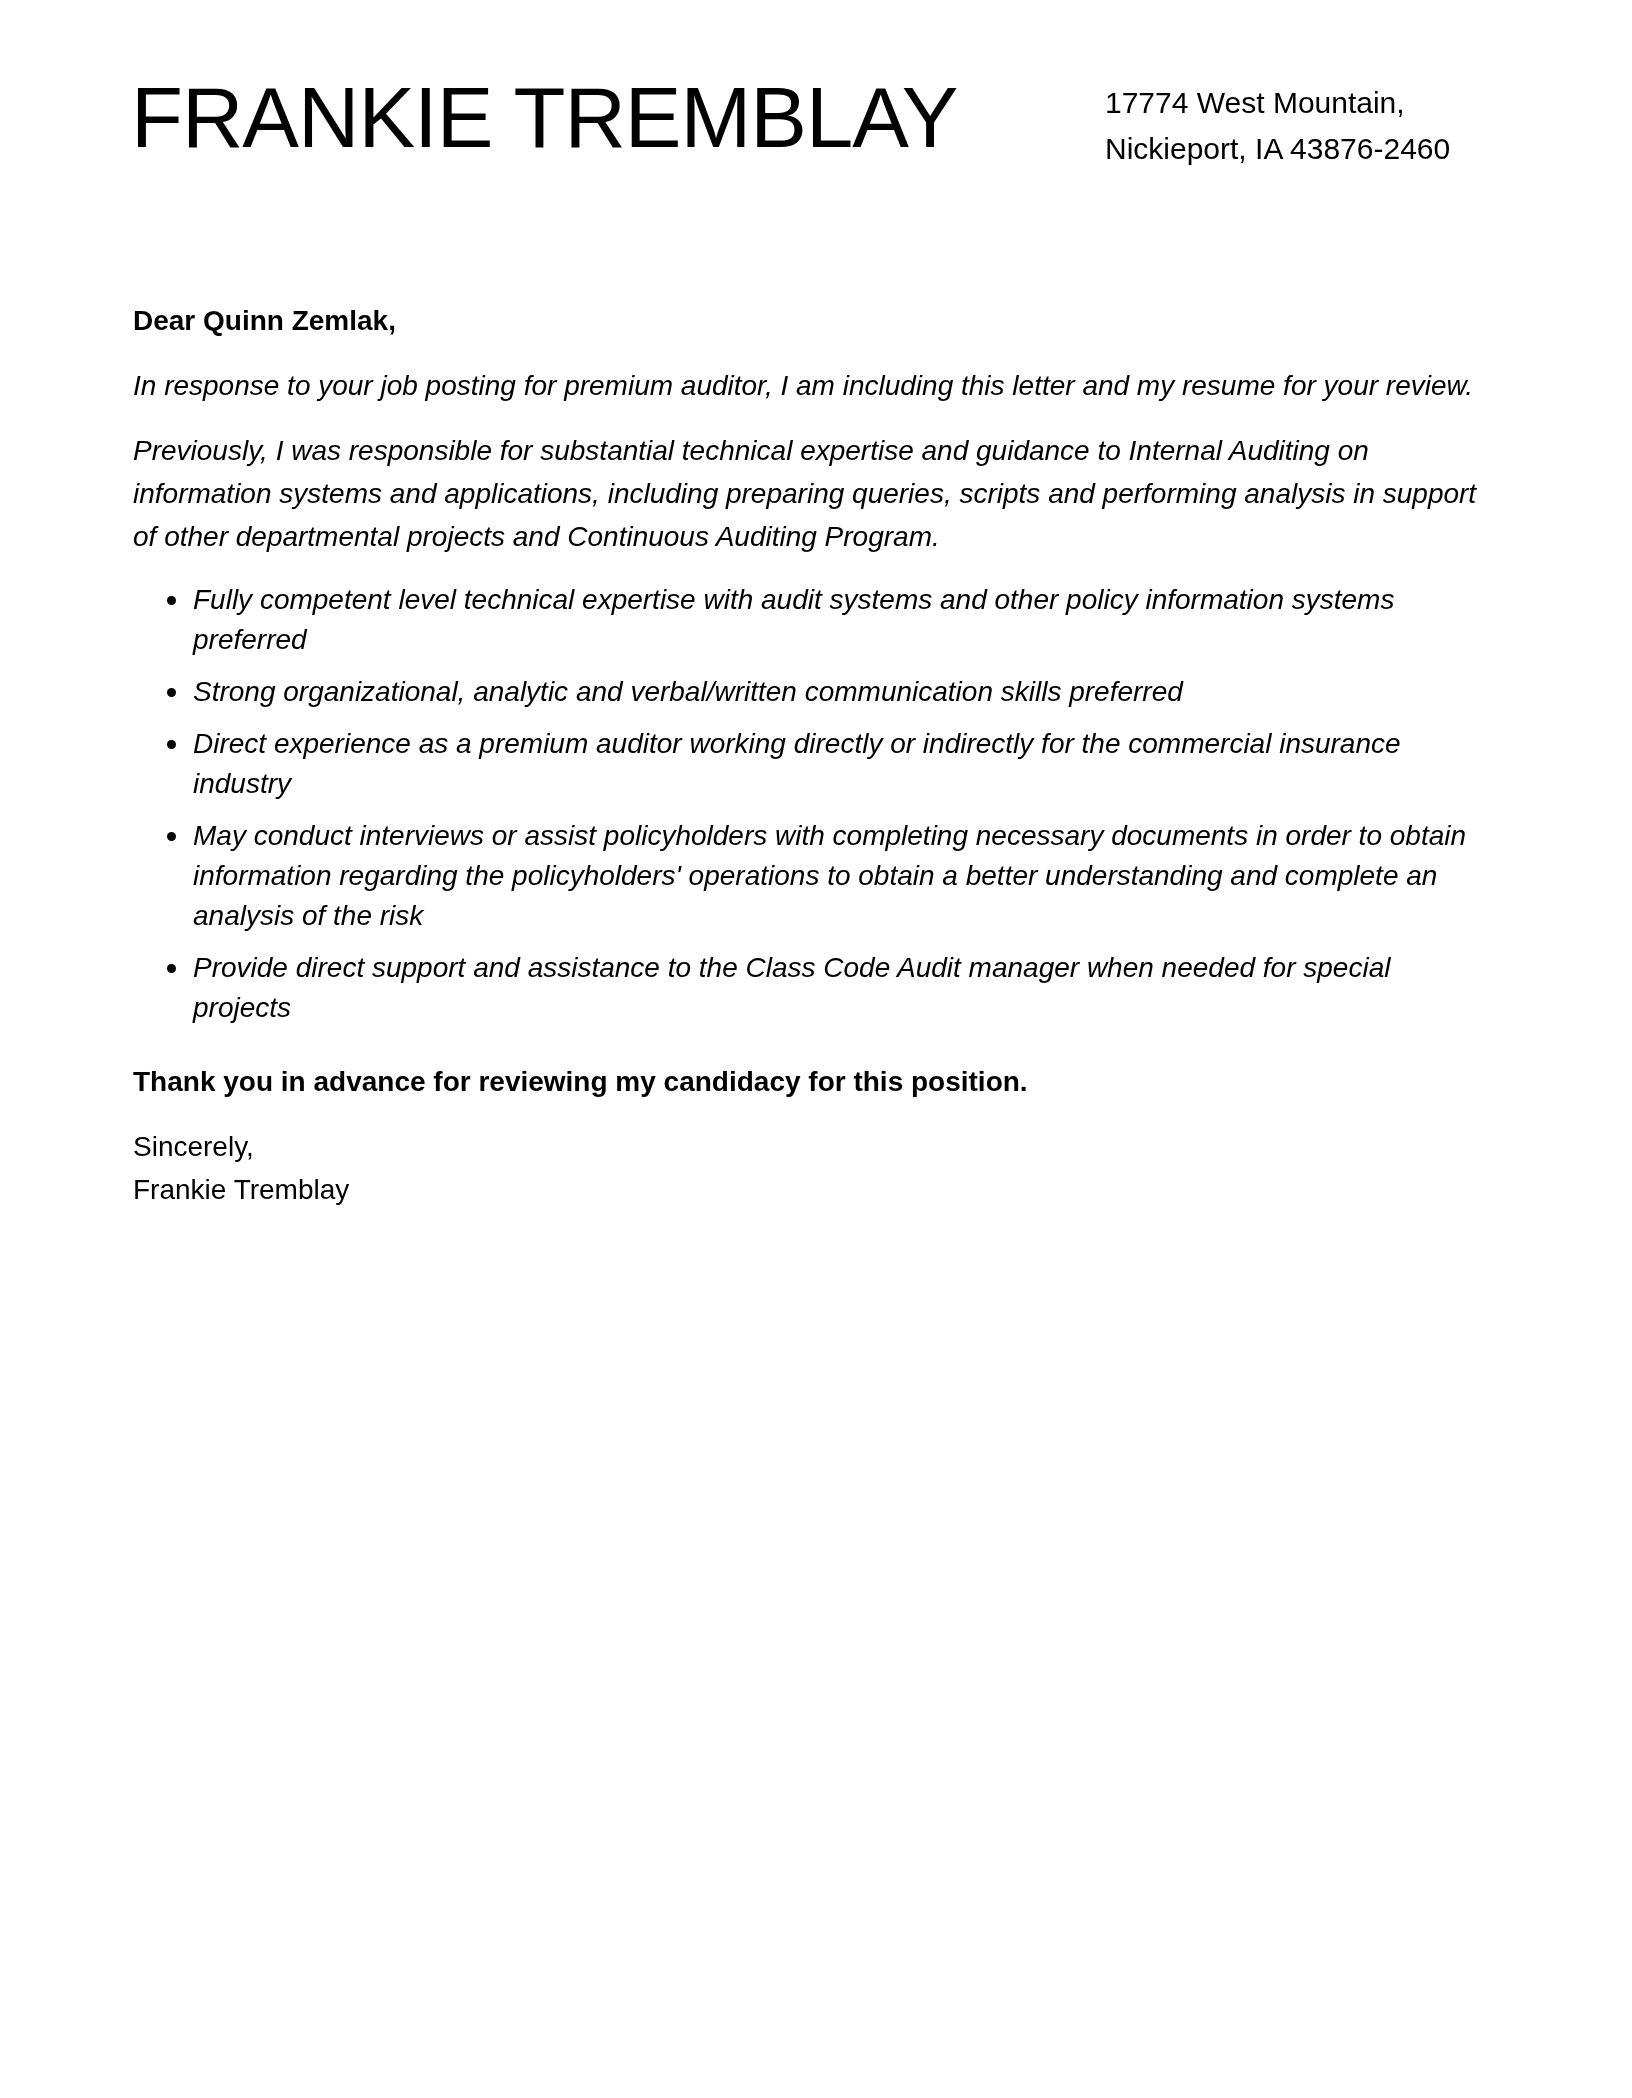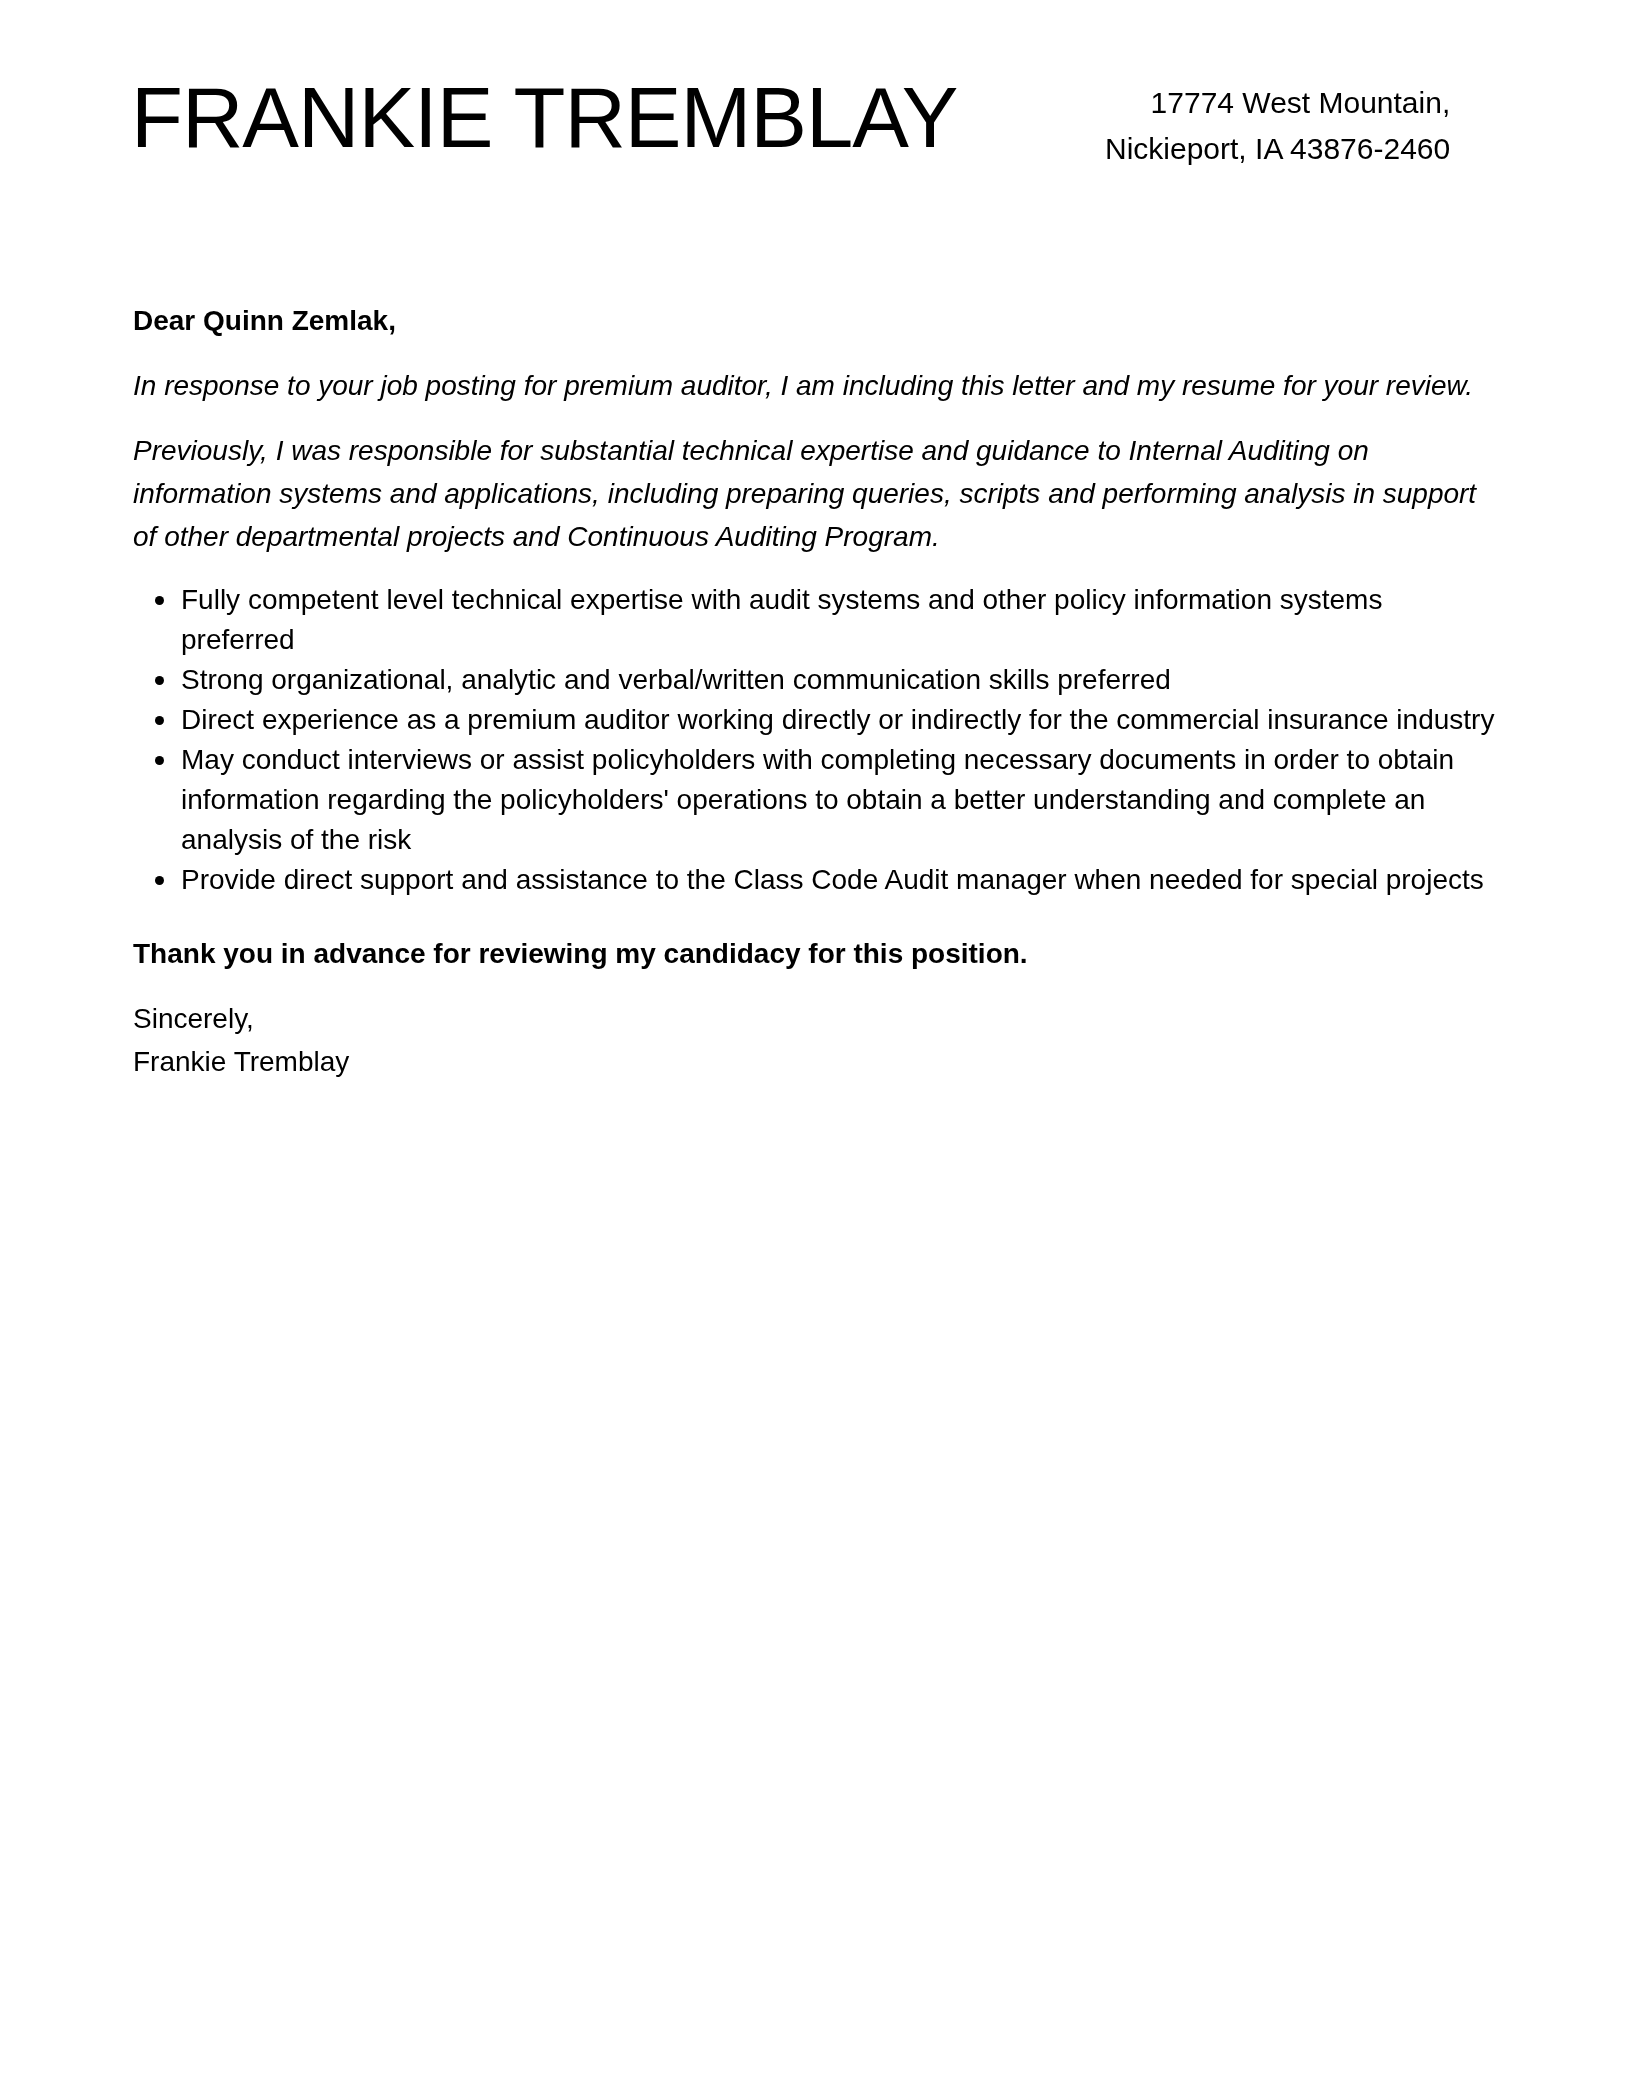--- a/index.html
+++ b/index.html
@@ -1,25 +1,25 @@
 <!DOCTYPE html>
 <html><head>
 <meta charset="utf-8">
 <style>
   html, body { margin: 0; padding: 0; background: #ffffff; }
   body { width: 1632px; height: 2098px; position: relative; color: #000; font-family: "Liberation Sans", sans-serif; overflow: hidden; }
   .page { position: absolute; left: 0; top: 0; width: 1632px; height: 1522px; }
   .name { position: absolute; left: 131px; top: 70px; font-size: 85px; line-height: 96px; font-weight: normal; letter-spacing: -1px; margin: 0; }
   .address { position: absolute; left: 1105px; top: 80px; font-size: 30px; line-height: 46px; }
-  .address div { white-space: nowrap; text-align: right; }
+  .address div { white-space: nowrap; }
   .body { position: absolute; left: 133px; top: 299px; width: 1370px; font-size: 28px; line-height: 43px; }
   .salutation { font-weight: bold; margin: 0 0 22px 0; }
   .para { margin: 0 0 22px 0; font-style: italic; }
   ul.reqs { list-style: none; margin: 0 0 32px 0; padding: 0; line-height: 40px; }
-  ul.reqs li { position: relative; padding-left: 48px; margin: 0; }
+  ul.reqs li { position: relative; padding-left: 48px; margin: 12px; font-style: italic; }
   ul.reqs li .dot { position: absolute; left: 22px; top: 16px; width: 9px; height: 9px; border-radius: 50%; background: #000; }
   .thanks { font-weight: bold; margin: 0 0 22px 0; }
   .signoff { margin: 0; }
 </style>
 </head>
 <body>
 
 <div class="page">
 
   <h1 class="name">FRANKIE TREMBLAY</h1>

